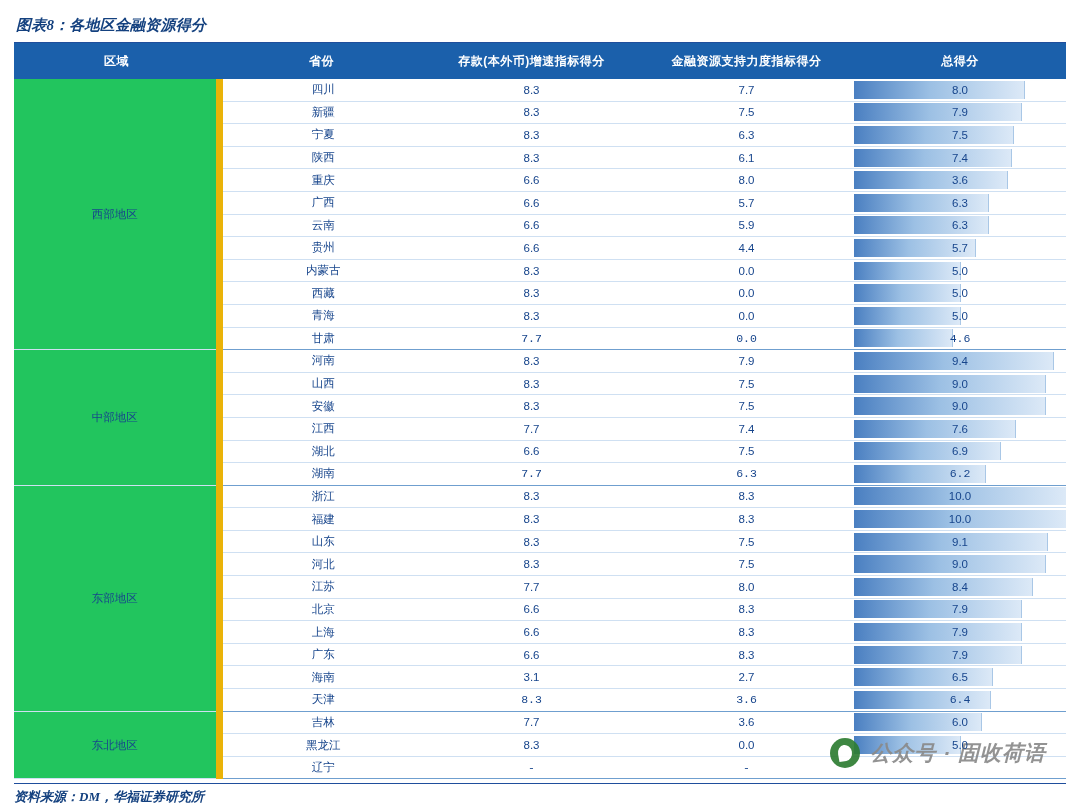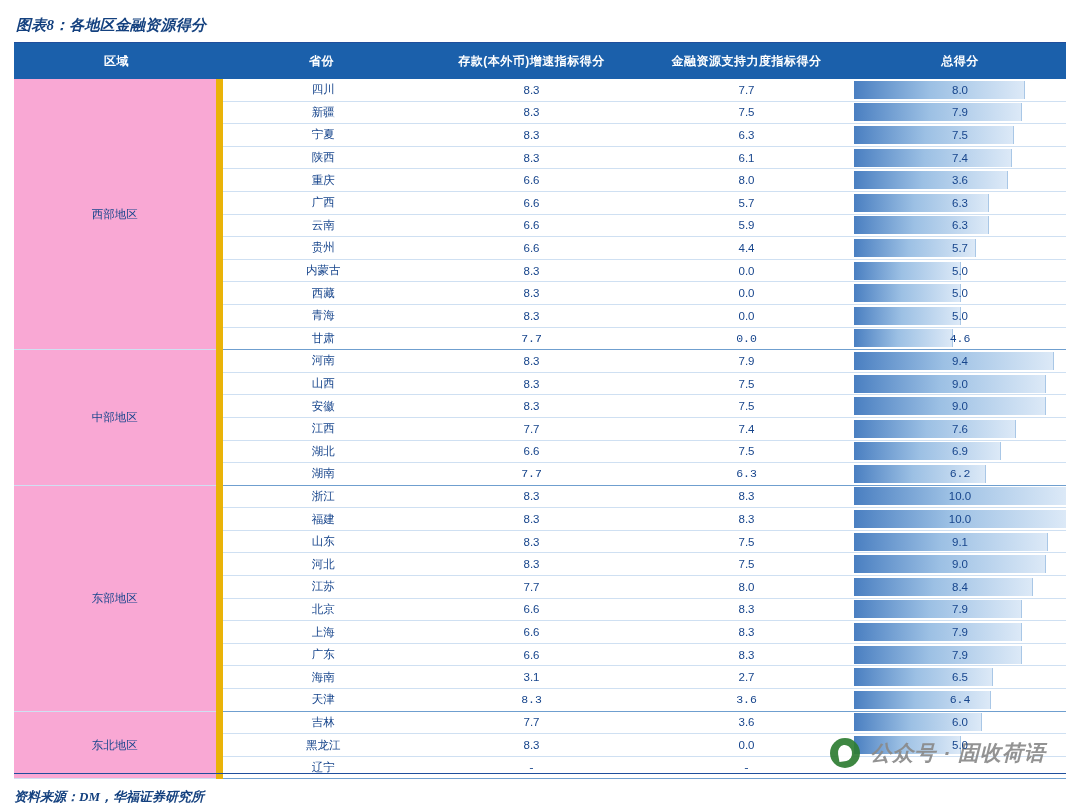--- a/index.html
+++ b/index.html
@@ -58,21 +58,21 @@
     color: #17458c;
     border-bottom: 1px solid #cfe0f2;
     font-size: 11.5px;
     padding: 0;
   }
   td.region-cell {
     color: #17458c;
     font-size: 12px;
     border-right: none;
     border-bottom: 1px solid #8fb7dc;
-    background: #f9a8d4;
+    background: #22c55e;
   }
   tr.region-end td {
     border-bottom: 1px solid #6f9fcf;
     font-family: Liberation Mono, monospace;
   }
   td.prov-cell {
     border-left: 7px solid #eab308;
   }
   
   td.score-cell {
@@ -103,21 +103,21 @@
     color: #17458c;
     font-size: 11.5px;
   }
   
   .footer {
     position: absolute;
     left: 14px;
     right: 14px;
     bottom: 6px;
     border-top: 1.5px solid #1f4e9c;
-    padding-top: 13px;
+    padding-top: 3px;
   }
   .footer-text {
     font-family: "Liberation Serif", serif;
     font-style: italic;
     font-weight: bold;
     font-size: 13px;
     color: #14417f;
   }
   
   .watermark {

